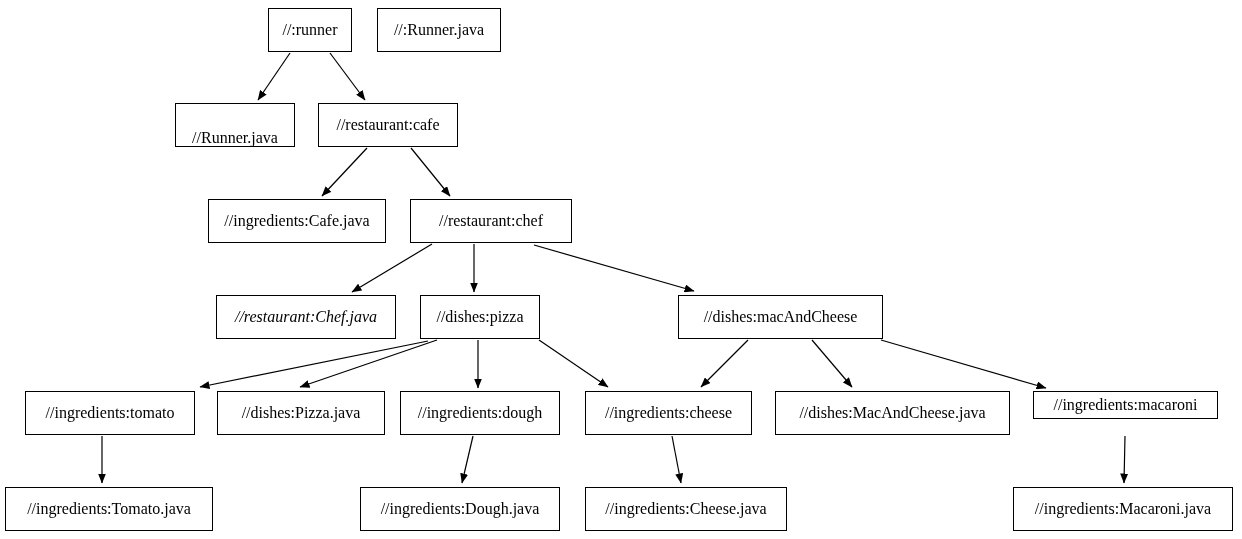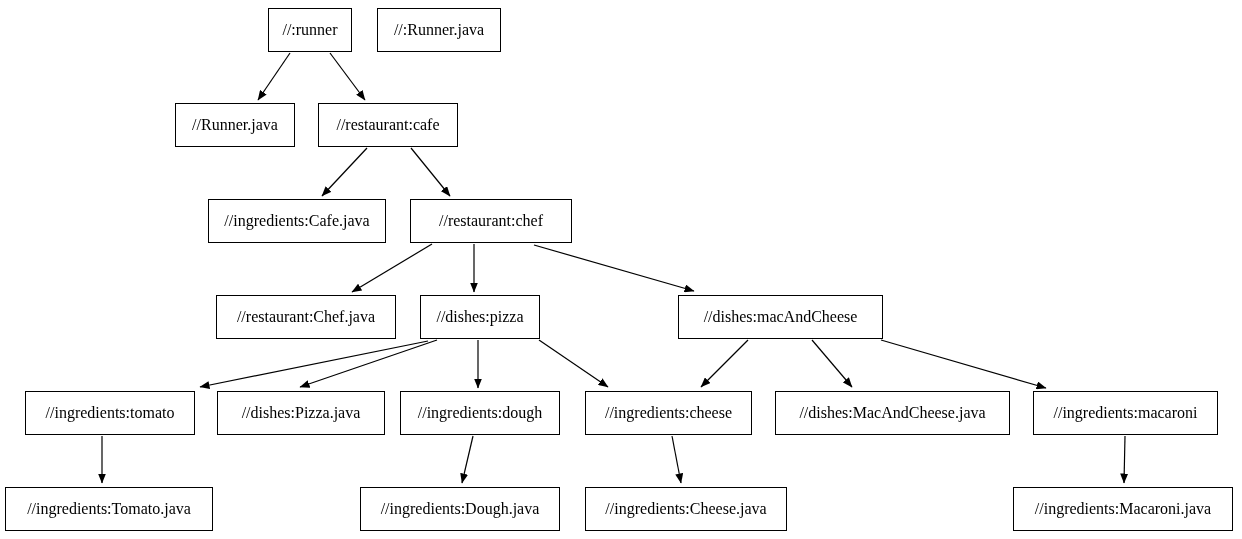--- a/index.html
+++ b/index.html
@@ -70,33 +70,33 @@
       <line class="edge" x1="672" y1="436" x2="681" y2="483" stroke="#000000" marker-end="url(#arrowhead)"></line>
       <line class="edge" x1="1125" y1="436" x2="1124" y2="483" stroke="#000000" marker-end="url(#arrowhead)"></line>
     </svg>
   <div id="node-layer">
       <div class="node" style="left: 268px; top: 8px; width: 84px; height: 44px; background: rgb(255, 255, 255); border-color: rgb(0, 0, 0);">
         <span>//:runner</span>
       </div>
       <div class="node" style="left: 377px; top: 8px; width: 124px; height: 44px; background: rgb(255, 255, 255); border-color: rgb(0, 0, 0);">
         <span>//:Runner.java</span>
       </div>
-      <div class="node" style="left: 175px; top: 103px; width: 120px; height: 44px; background: rgb(255, 255, 255); border-color: rgb(0, 0, 0);">
+      <div class="node" style="left: 175px; top: 103px; width: 120px; height: 44px; background: rgb(255, 255, 255); border-color: rgb(0, 0, 0); align-items: flex-end;">
         <span>//Runner.java</span>
       </div>
       <div class="node" style="left: 318px; top: 103px; width: 140px; height: 44px; background: rgb(255, 255, 255); border-color: rgb(0, 0, 0);">
         <span>//restaurant:cafe</span>
       </div>
       <div class="node" style="left: 208px; top: 199px; width: 178px; height: 44px; background: rgb(255, 255, 255); border-color: rgb(0, 0, 0);">
         <span>//ingredients:Cafe.java</span>
       </div>
       <div class="node" style="left: 410px; top: 199px; width: 162px; height: 44px; background: rgb(255, 255, 255); border-color: rgb(0, 0, 0);">
         <span>//restaurant:chef</span>
       </div>
-      <div class="node" style="left: 216px; top: 295px; width: 180px; height: 44px; background: rgb(255, 255, 255); border-color: rgb(0, 0, 0);">
+      <div class="node" style="left: 216px; top: 295px; width: 180px; height: 44px; background: rgb(255, 255, 255); border-color: rgb(0, 0, 0); font-style: italic;">
         <span>//restaurant:Chef.java</span>
       </div>
       <div class="node" style="left: 420px; top: 295px; width: 120px; height: 44px; background: rgb(255, 255, 255); border-color: rgb(0, 0, 0);">
         <span>//dishes:pizza</span>
       </div>
       <div class="node" style="left: 678px; top: 295px; width: 205px; height: 44px; background: rgb(255, 255, 255); border-color: rgb(0, 0, 0);">
         <span>//dishes:macAndCheese</span>
       </div>
       <div class="node" style="left: 25px; top: 391px; width: 170px; height: 44px; background: rgb(255, 255, 255); border-color: rgb(0, 0, 0);">
         <span>//ingredients:tomato</span>
@@ -106,21 +106,21 @@
       </div>
       <div class="node" style="left: 400px; top: 391px; width: 160px; height: 44px; background: rgb(255, 255, 255); border-color: rgb(0, 0, 0);">
         <span>//ingredients:dough</span>
       </div>
       <div class="node" style="left: 585px; top: 391px; width: 167px; height: 44px; background: rgb(255, 255, 255); border-color: rgb(0, 0, 0);">
         <span>//ingredients:cheese</span>
       </div>
       <div class="node" style="left: 775px; top: 391px; width: 235px; height: 44px; background: rgb(255, 255, 255); border-color: rgb(0, 0, 0); text-align: center;">
         <span>//dishes:MacAndCheese.java</span>
       </div>
-      <div class="node" style="left: 1033px; top: 391px; width: 185px; height: 44px; background: rgb(255, 255, 255); border-color: rgb(0, 0, 0);">
+      <div class="node" style="left: 1033px; top: 391px; width: 185px; height: 28px; background: rgb(255, 255, 255); border-color: rgb(0, 0, 0);">
         <span>//ingredients:macaroni</span>
       </div>
       <div class="node" style="left: 5px; top: 487px; width: 208px; height: 44px; background: rgb(255, 255, 255); border-color: rgb(0, 0, 0);">
         <span>//ingredients:Tomato.java</span>
       </div>
       <div class="node" style="left: 360px; top: 487px; width: 200px; height: 44px; background: rgb(255, 255, 255); border-color: rgb(0, 0, 0);">
         <span>//ingredients:Dough.java</span>
       </div>
       <div class="node" style="left: 585px; top: 487px; width: 202px; height: 44px; background: rgb(255, 255, 255); border-color: rgb(0, 0, 0);">
         <span>//ingredients:Cheese.java</span>

